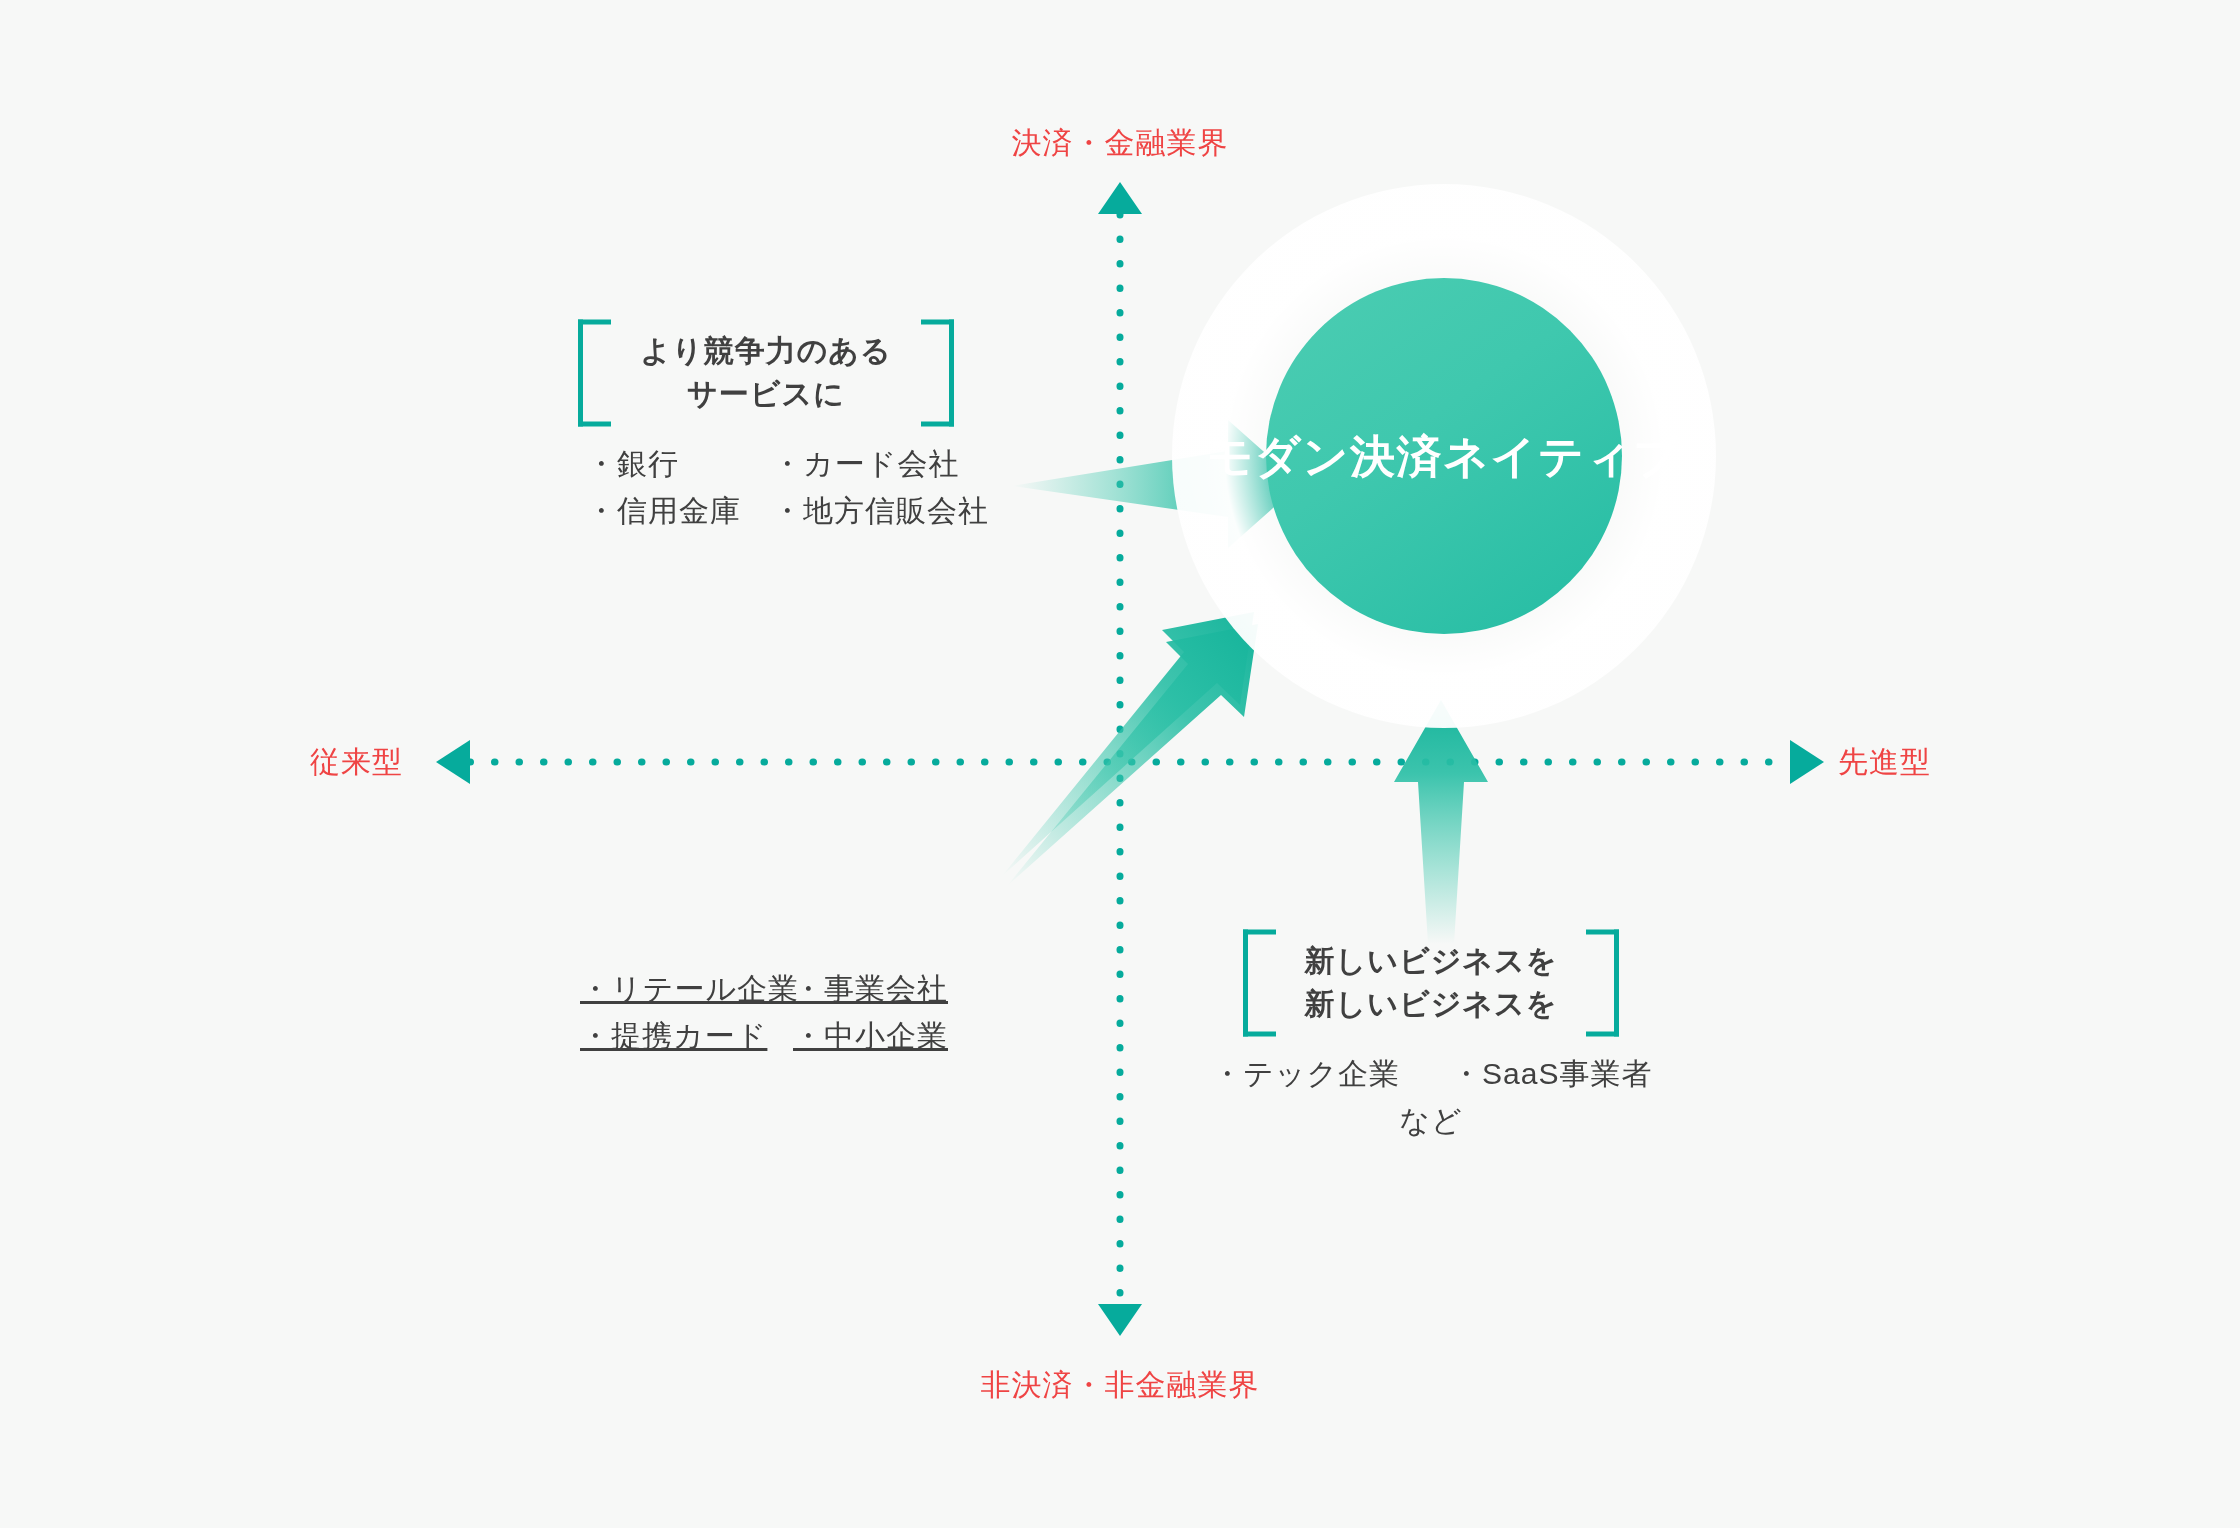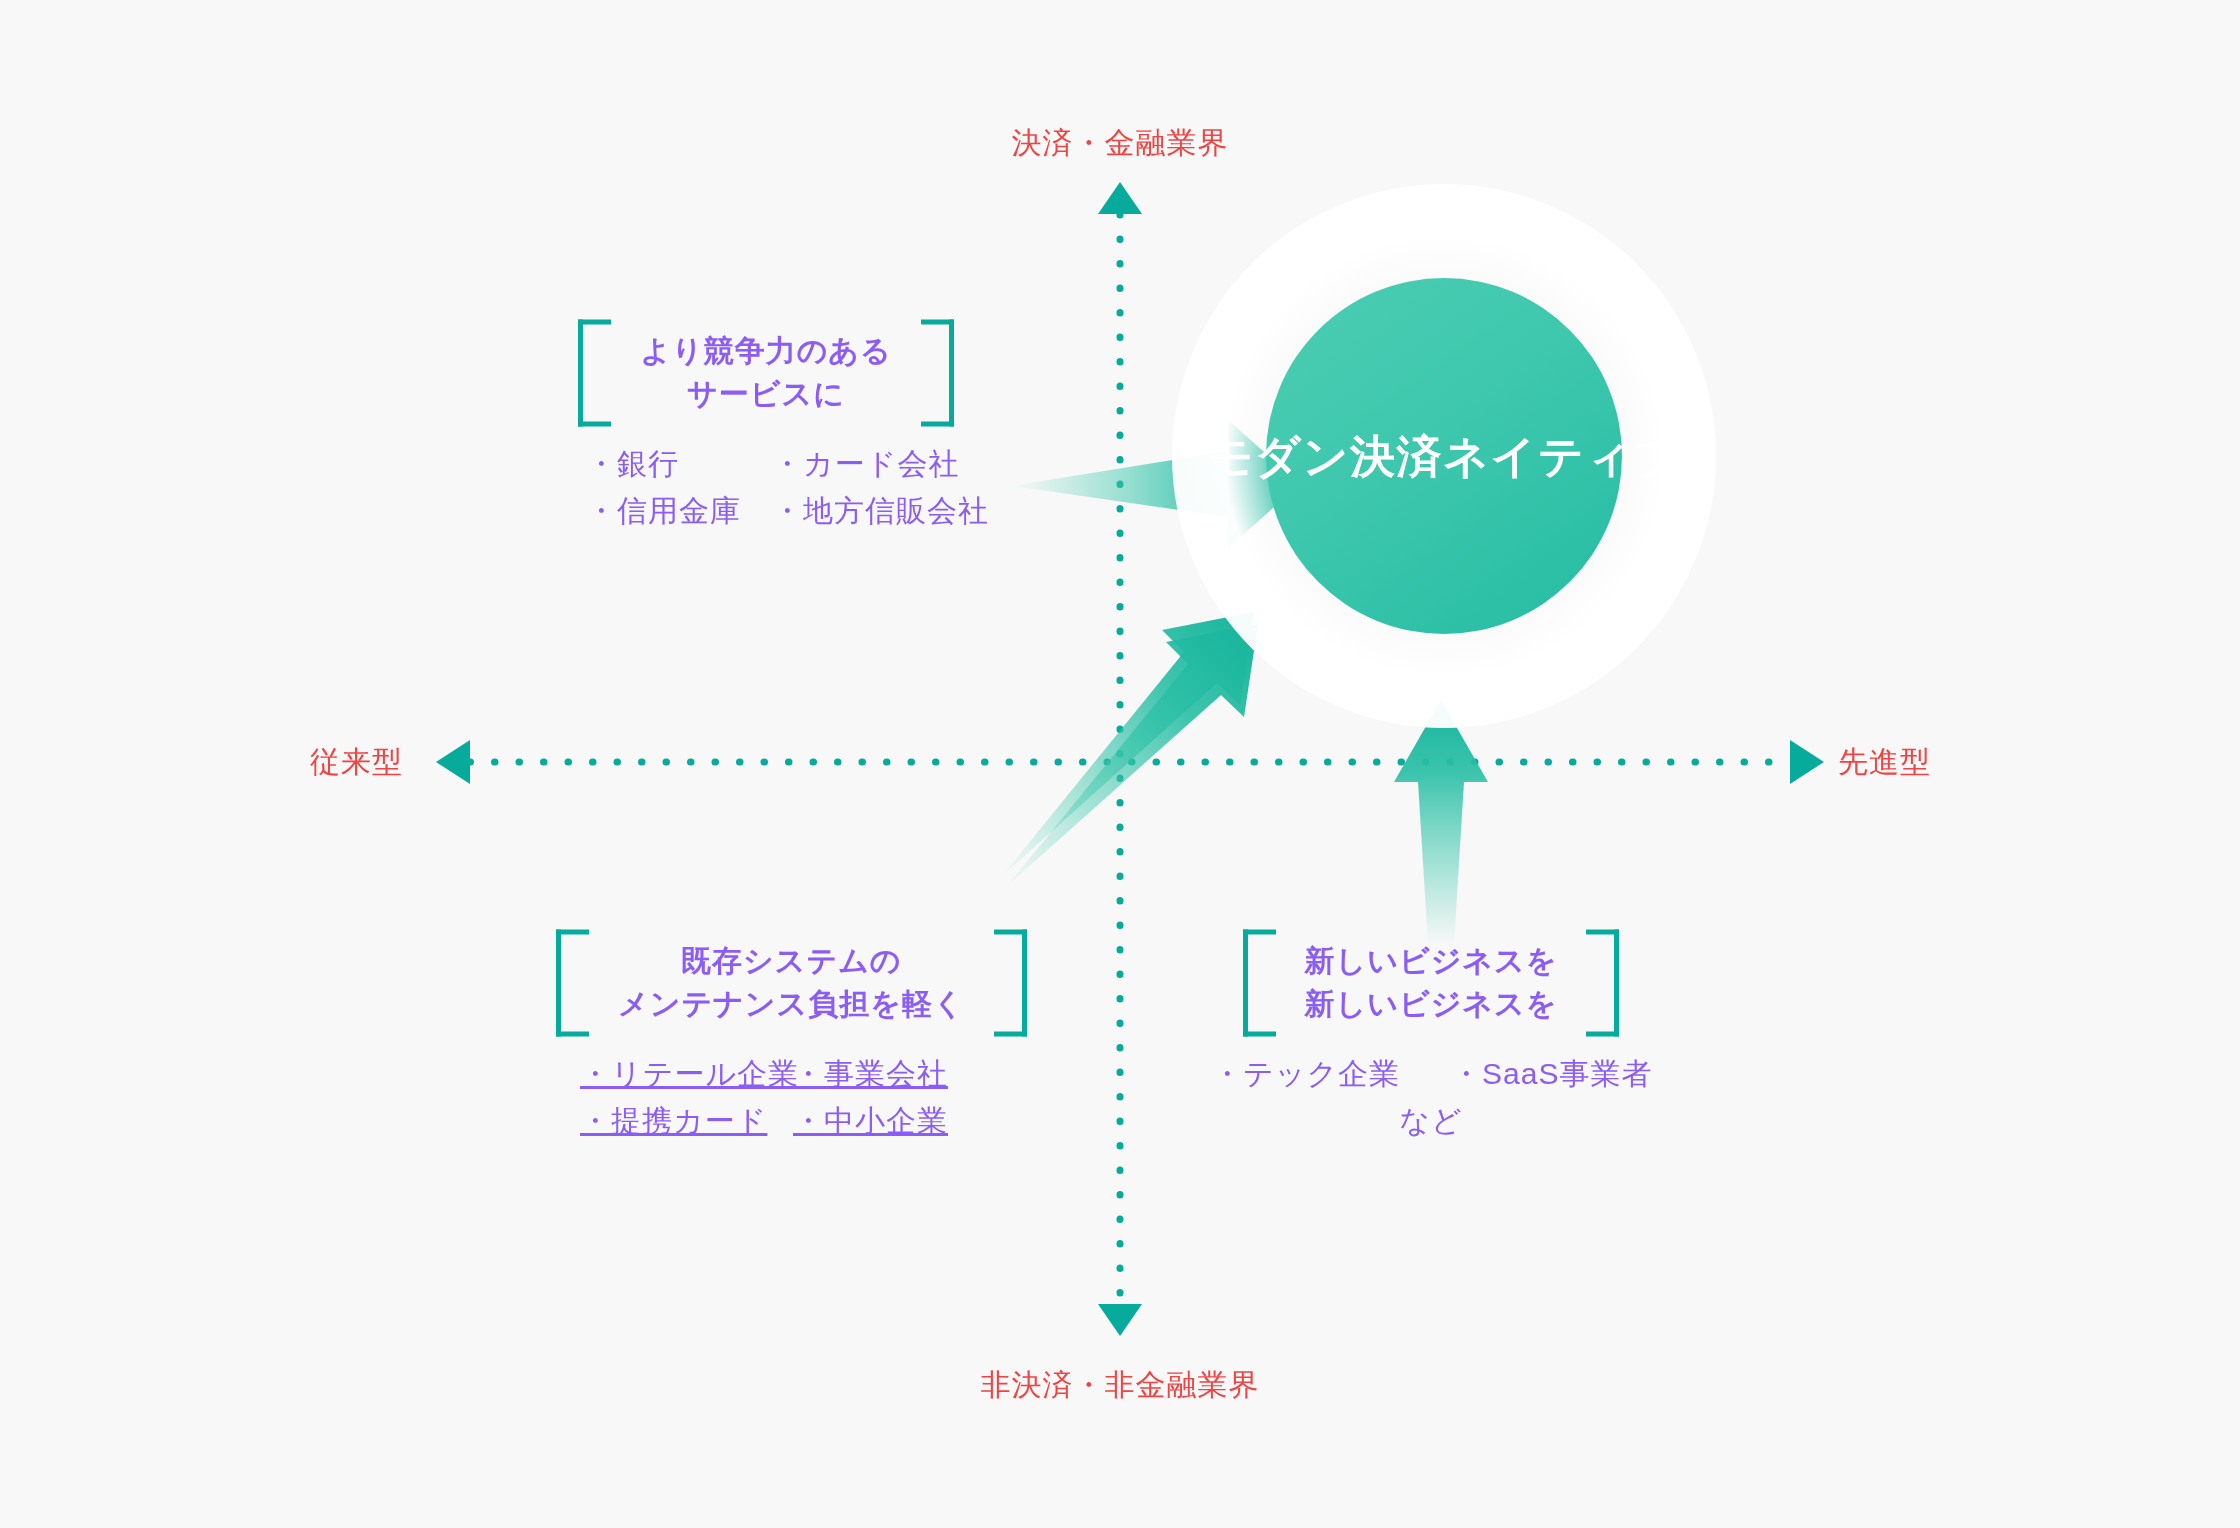--- a/index.html
+++ b/index.html
@@ -39,21 +39,21 @@
   }
   #axis-label-top   { left: 1120px; top: 128px; transform: translateX(-50%); }
   #axis-label-bottom{ left: 1120px; top: 1370px; transform: translateX(-50%); }
   #axis-label-left  { left: 310px;  top: 747px;  }
   #axis-label-right { left: 1838px; top: 747px;  }
 
   
   .quadrant {
     position: absolute;
     text-align: center;
-    color: #8b5cf6;
+    color: #404040;
   }
   .headline-wrap {
     position: relative;
     display: inline-block;
     padding: 0 62px;
   }
   .bracket {
     position: absolute;
     top: 50%;
     transform: translateY(-50%);
@@ -242,28 +242,20 @@
     </div>
     <div class="items">
       <div class="item">銀行</div>
       <div class="item">カード会社</div>
       <div class="item">信用金庫</div>
       <div class="item">地方信販会社</div>
     </div>
   </div>
 
   <div class="quadrant" id="quadrant-lower-left">
-    <div class="headline-wrap">
-      <span class="bracket left"></span>
-      <span class="bracket right"></span>
-      <div class="headline">
-        <div>既存システムの</div>
-        <div>メンテナンス負担を軽く</div>
-      </div>
-    </div>
     <div class="items">
       <div class="item">リテール企業</div>
       <div class="item">事業会社</div>
       <div class="item">提携カード</div>
       <div class="item">中小企業</div>
     </div>
   </div>
 
   <div class="quadrant" id="quadrant-lower-right">
     <div class="headline-wrap">

